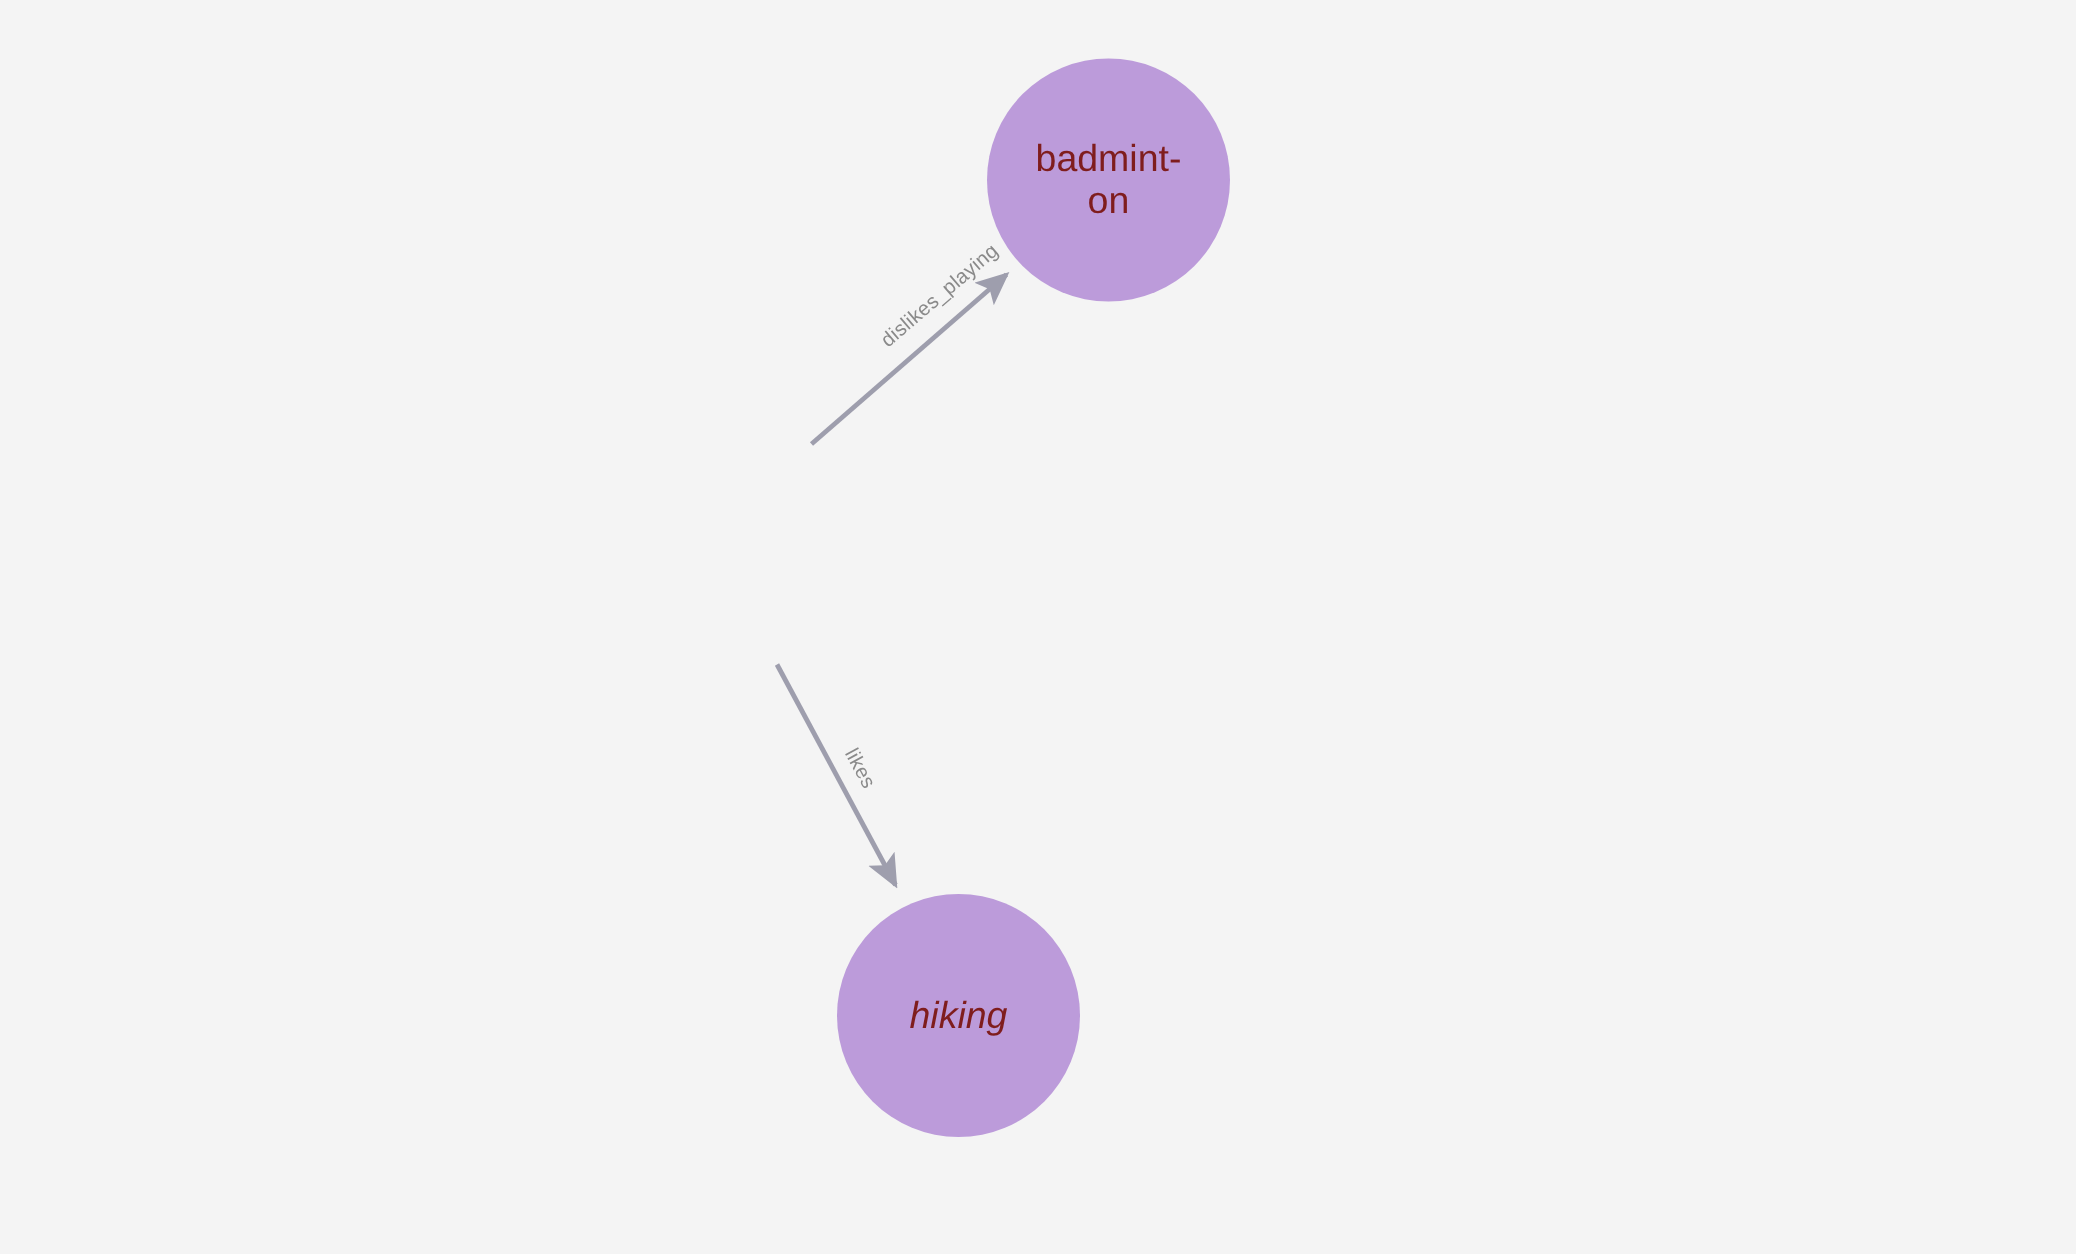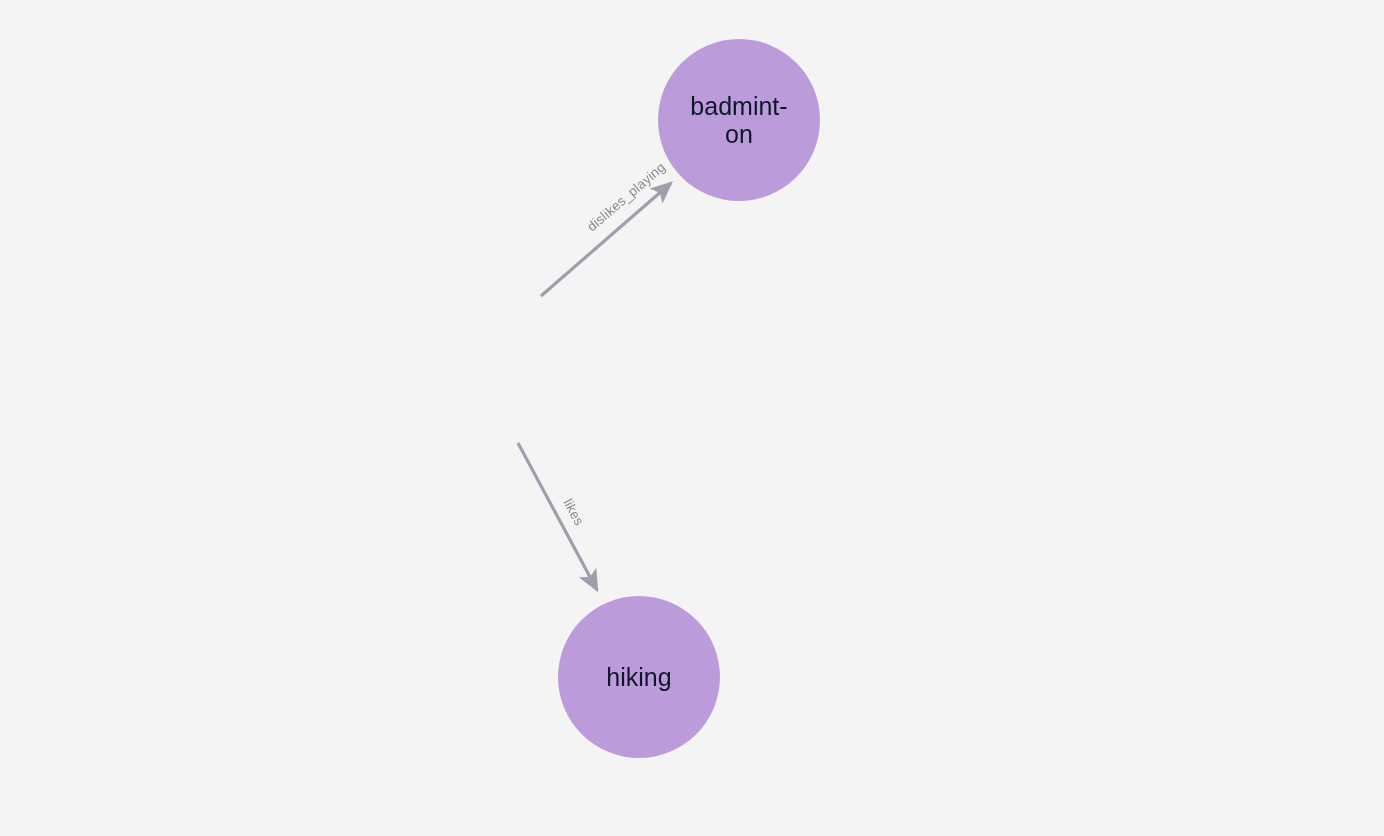--- a/index.html
+++ b/index.html
@@ -31,21 +31,21 @@
     position: absolute;
     border-radius: 50%;
     display: flex;
     align-items: center;
     justify-content: center;
     text-align: center;
     box-sizing: border-box;
     cursor: pointer;
   }
   .node-label {
-    color: #0f172a;
+    color: #7f1d1d;
     font-family: "Liberation Sans", sans-serif;
     font-size: 25px;
     line-height: 28px;
     letter-spacing: 0px;
     white-space: pre-line;
     user-select: none;
   }
   .edge-label {
     fill: #8a8a8a;
     font-family: "Liberation Sans", sans-serif;
@@ -78,17 +78,17 @@
       <text class="edge-label" x="563" y="502" transform="rotate(61.5 563 502)">likes</text>
     </g>
   </svg>
 
 
   <div class="graph-node" id="node-badminton" style="left:658px; top:39px; width:162px; height:162px; background:#bc9bda;">
     <span class="node-label">badmint-
 on</span>
   </div>
 
-  <div class="graph-node" id="node-hiking" style="left:558px; top:596px; width:162px; height:162px; background:#bc9bda;">
+  <div class="graph-node" id="node-hiking" style="left:558px; top:596px; width:162px; height:162px; background:#bc9bda;font-style:italic;">
     <span class="node-label">hiking</span>
   </div>
 
 </div>
 
 </body></html>

